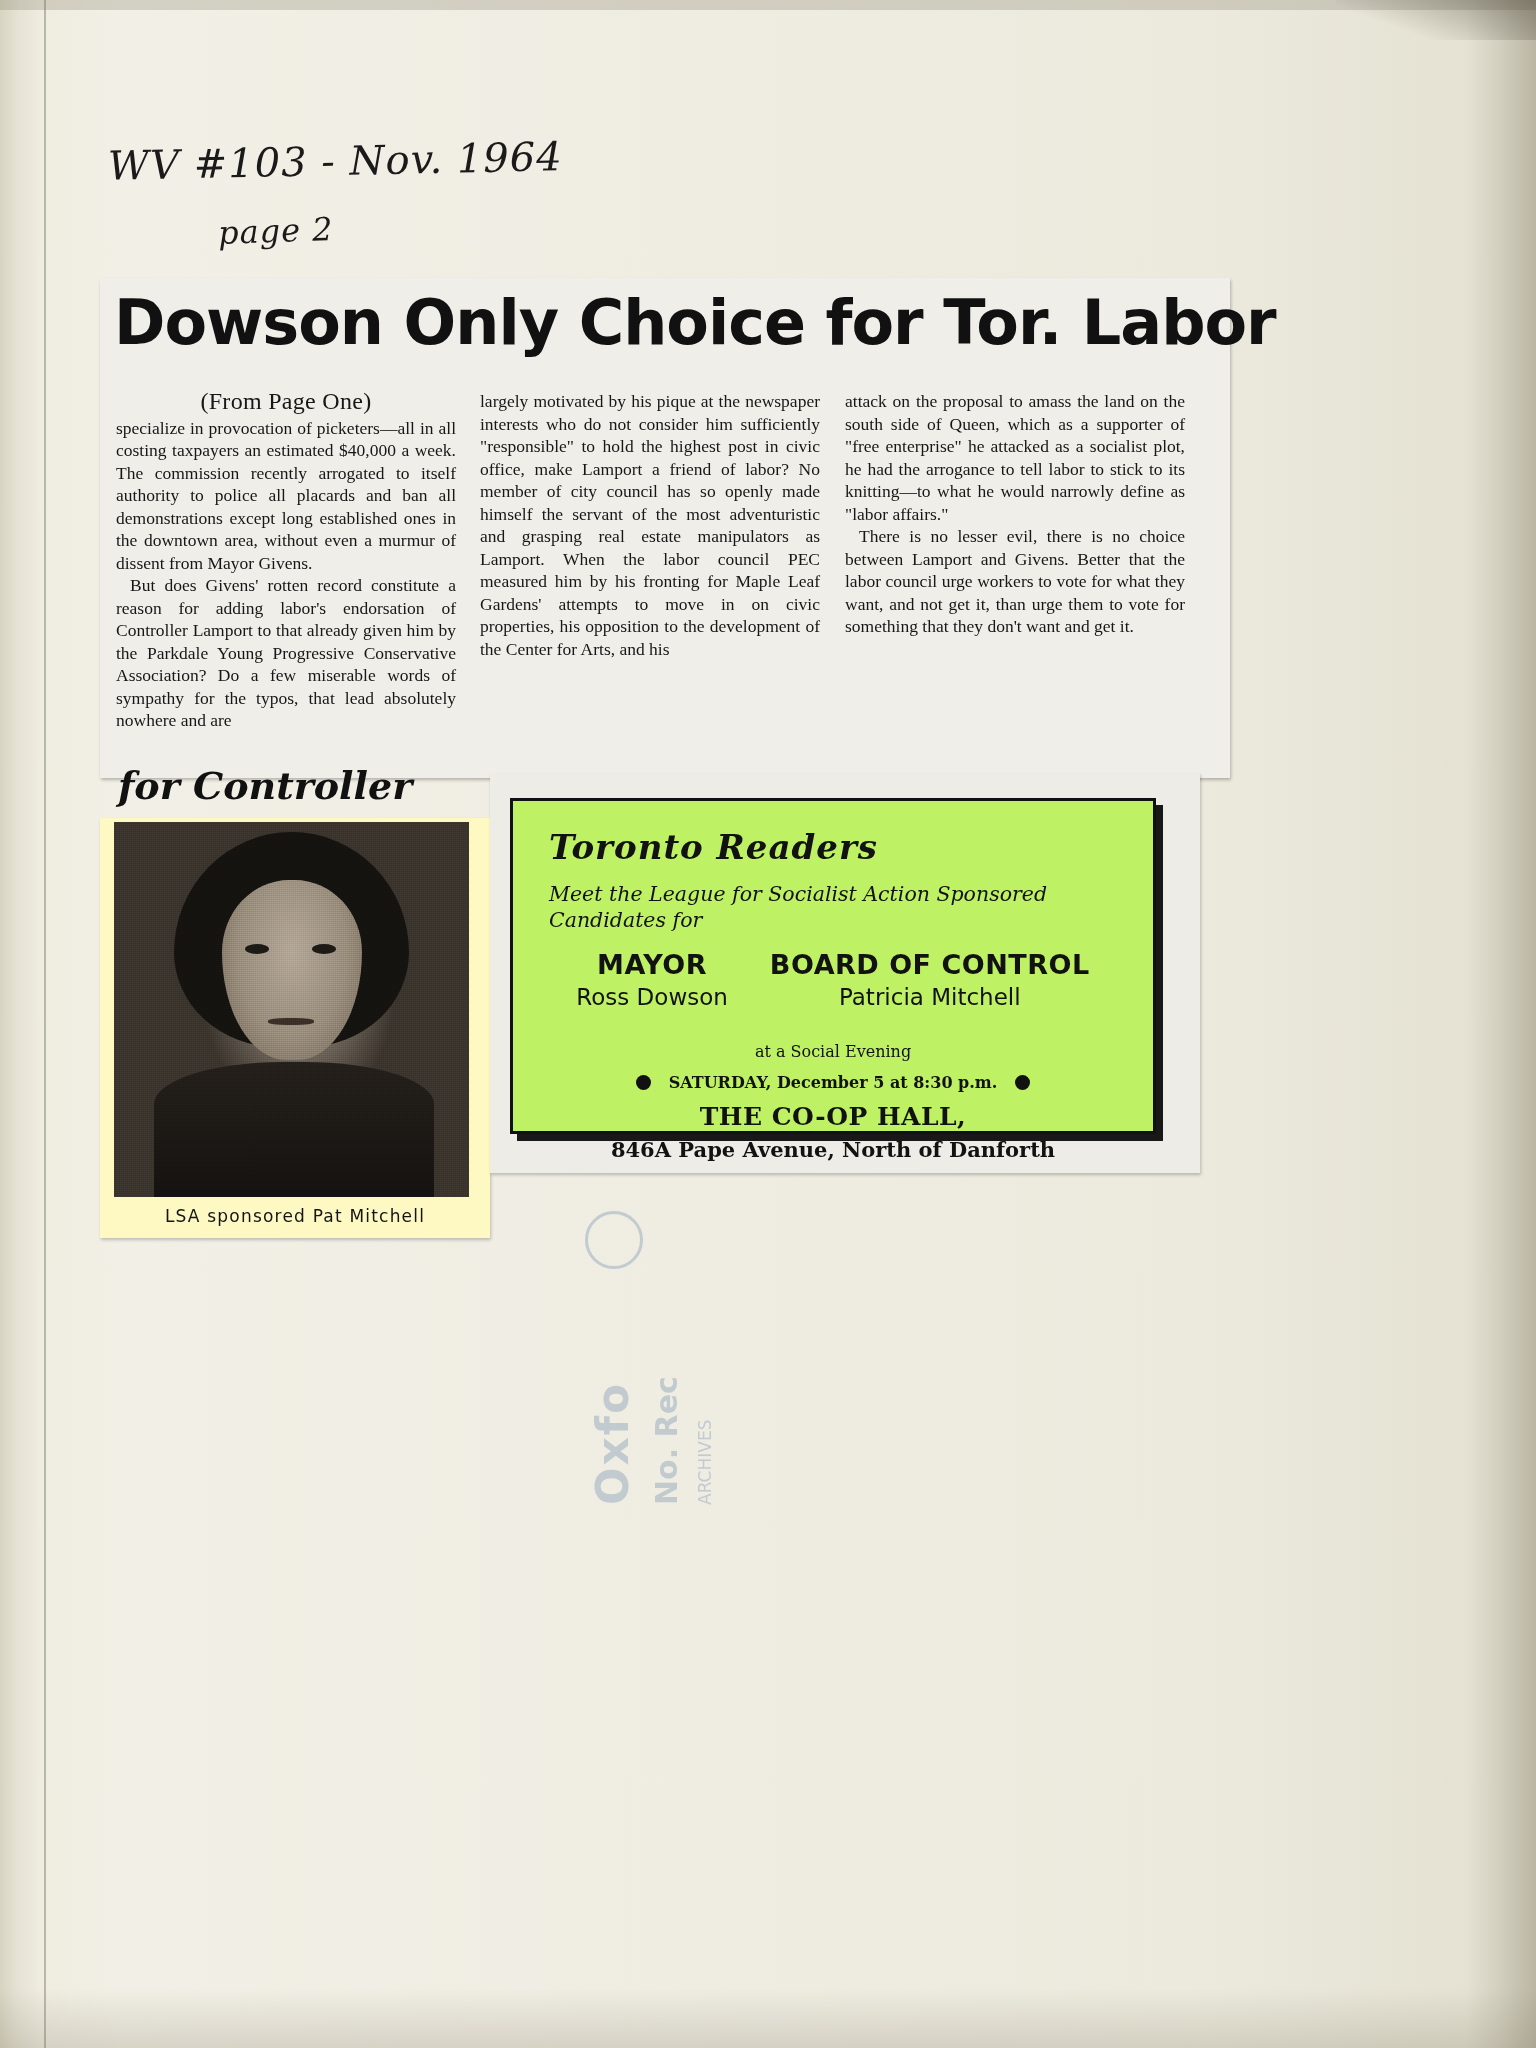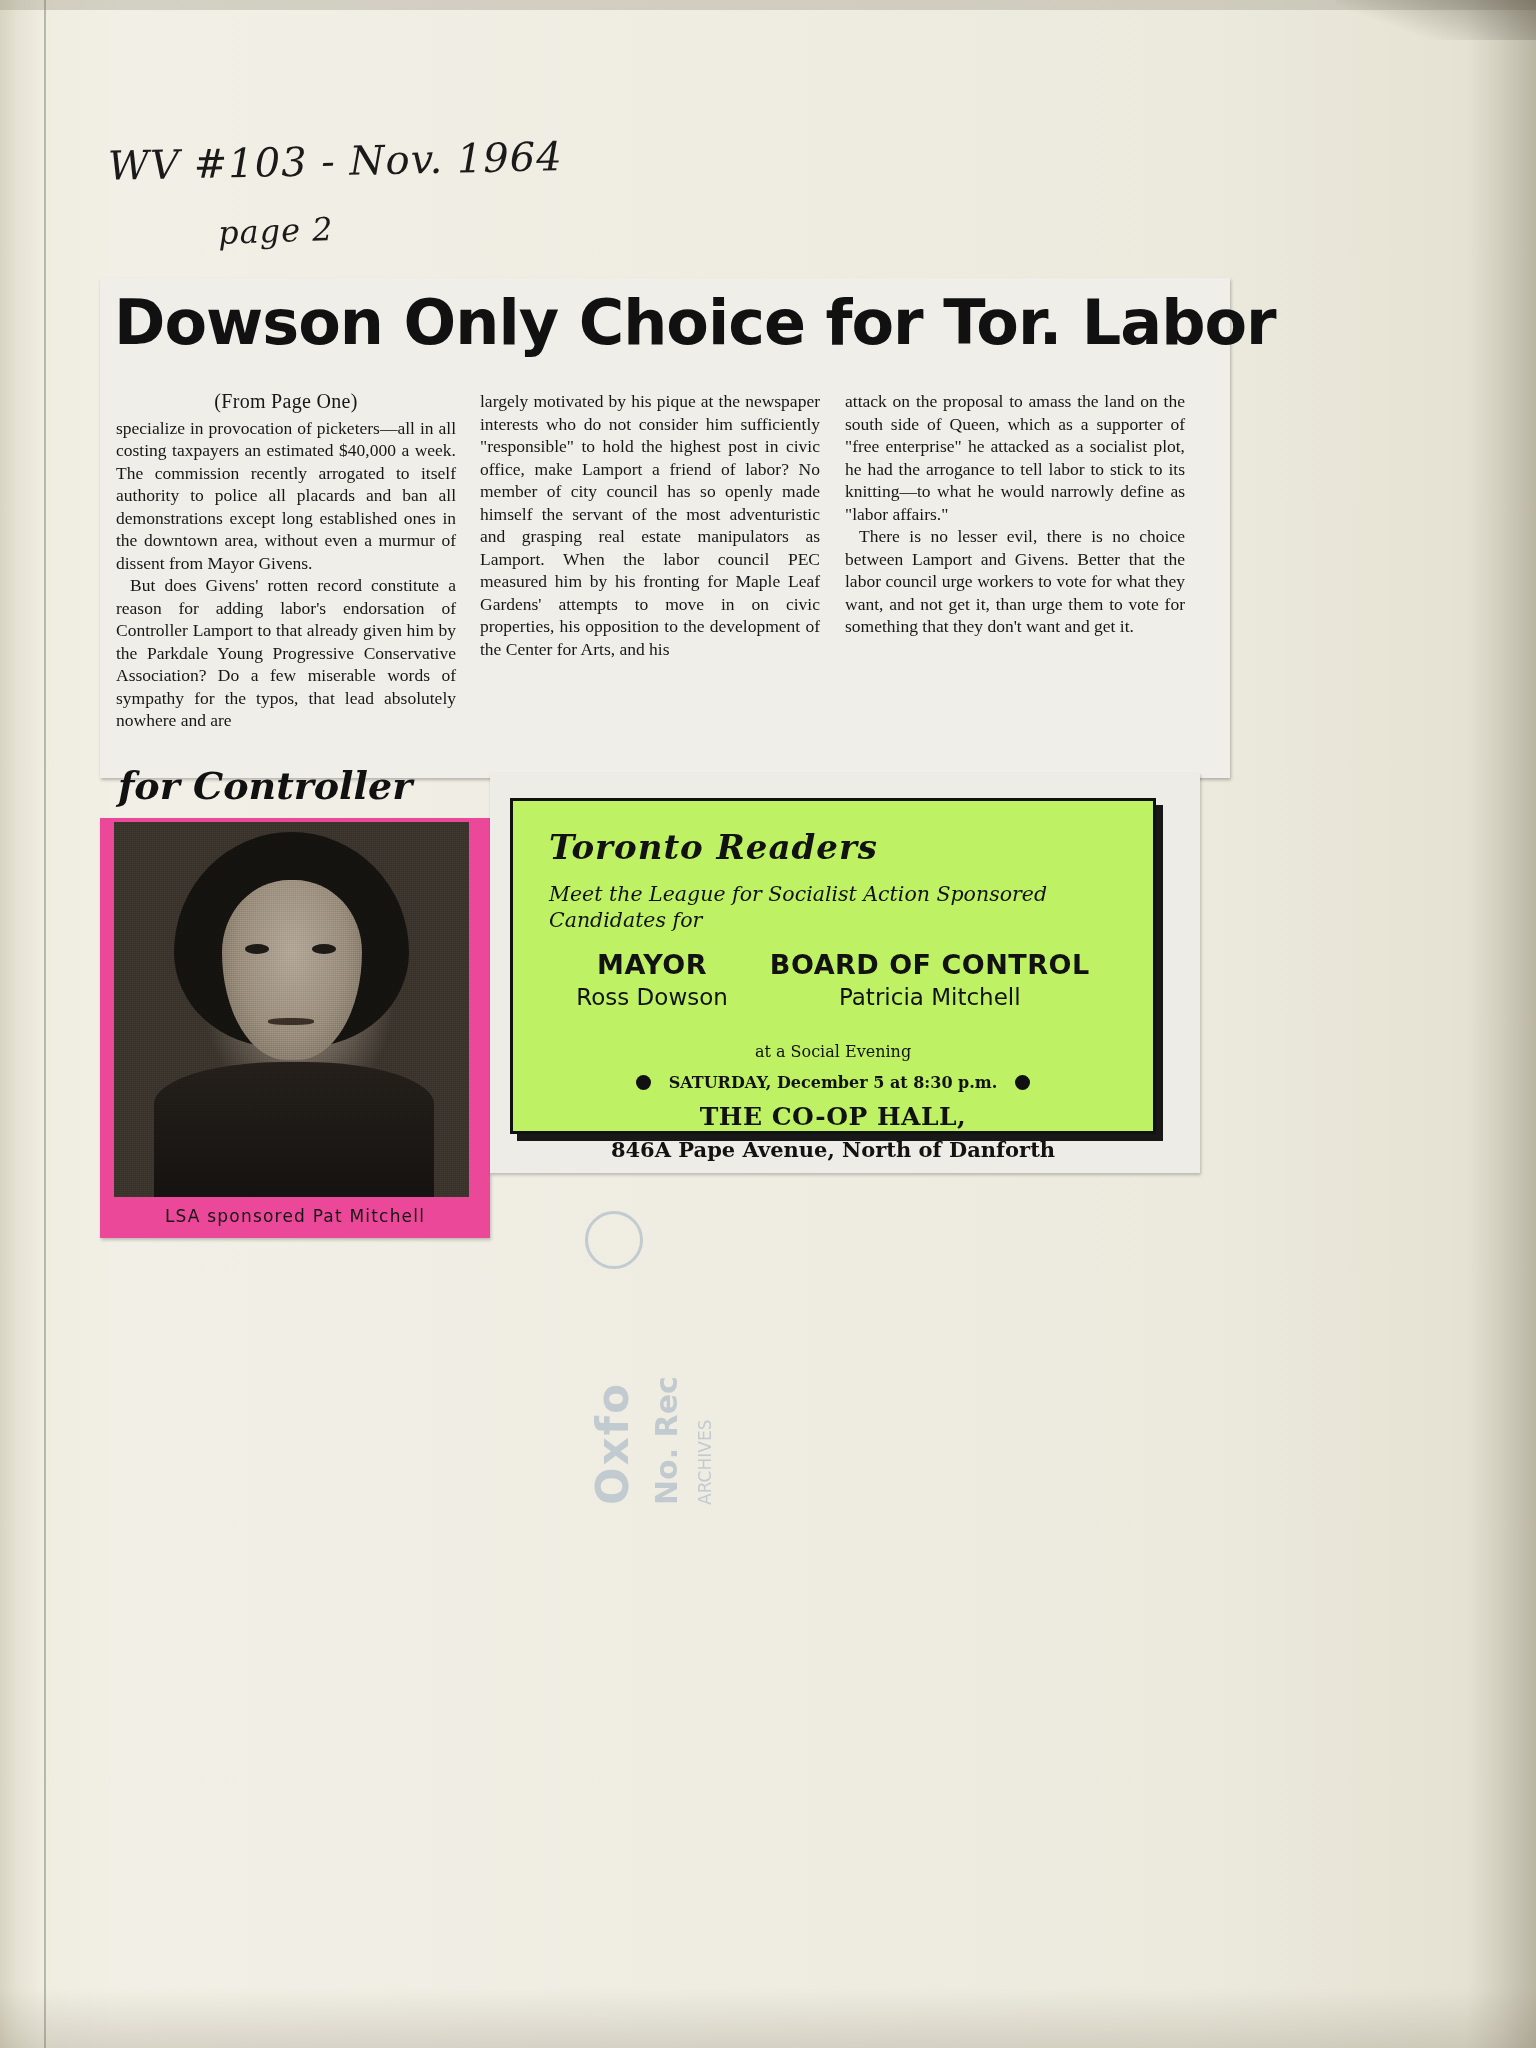--- a/index.html
+++ b/index.html
@@ -125,21 +125,21 @@
     line-height: 22.5px;
     color: #171717;
     text-align: justify;
   }
   #col-1 { left: 16px;  width: 340px; }
   #col-2 { left: 380px; width: 340px; }
   #col-3 { left: 745px; width: 340px; }
 
   .col-head {
     text-align: center;
-    font-size: 20px;
+    font-size: 24px;
     margin-bottom: 4px;
     letter-spacing: 0.3px;
   }
   .news-col p {
     margin: 0;
     text-indent: 14px;
   }
   .news-col p.first { text-indent: 0; }
 
   
@@ -154,21 +154,21 @@
     color: #111;
   }
 
   
   #photo-block {
     position: absolute;
     left: 0px;
     top: 560px;
     width: 390px;
     height: 420px;
-    background: #ec4899;
+    background: #fef9c3;
     box-shadow: 1px 2px 3px rgba(0,0,0,0.22);
   }
   #photo {
     position: absolute;
     left: 14px;
     top: 4px;
     width: 355px;
     height: 375px;
     background:
       radial-gradient(ellipse 120px 150px at 52% 46%, #8d8275 0%, #6a6157 45%, #3a342d 80%),

